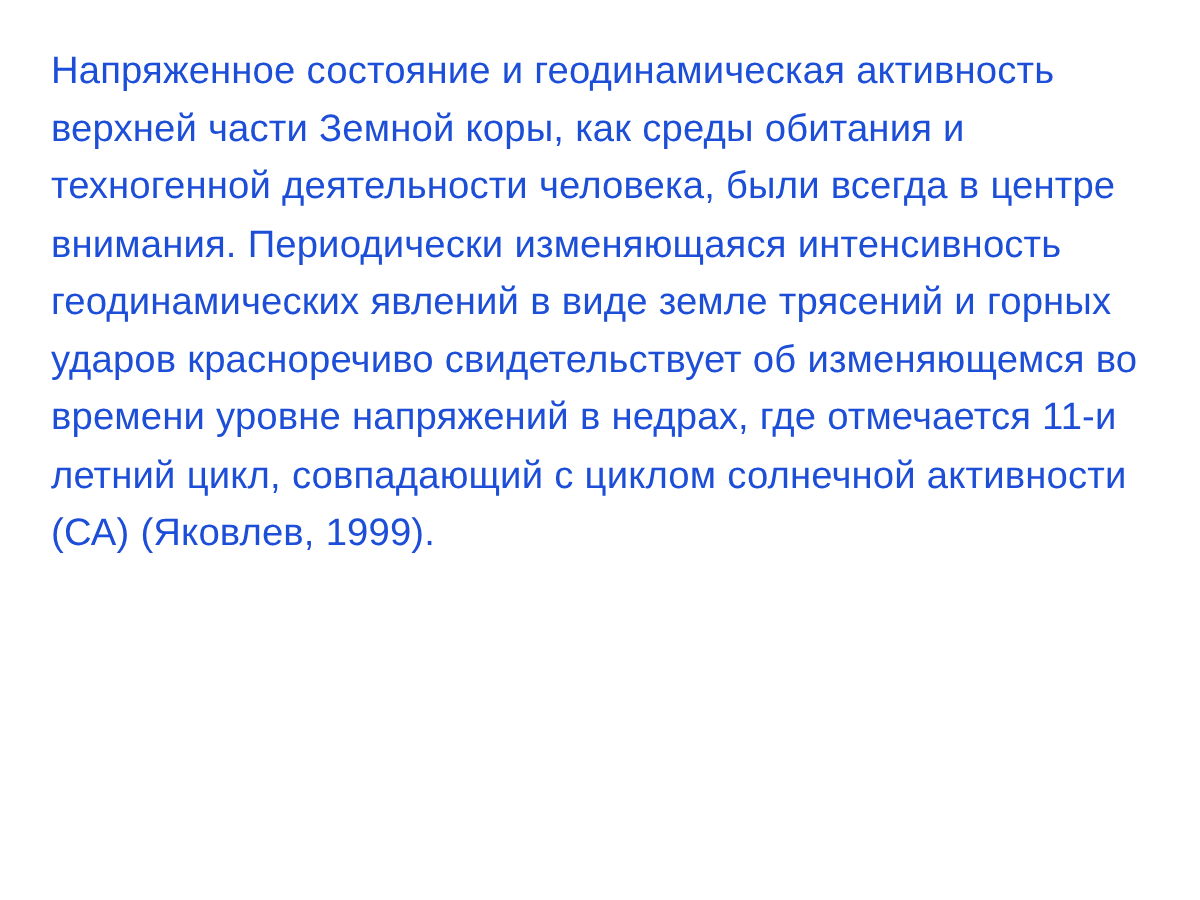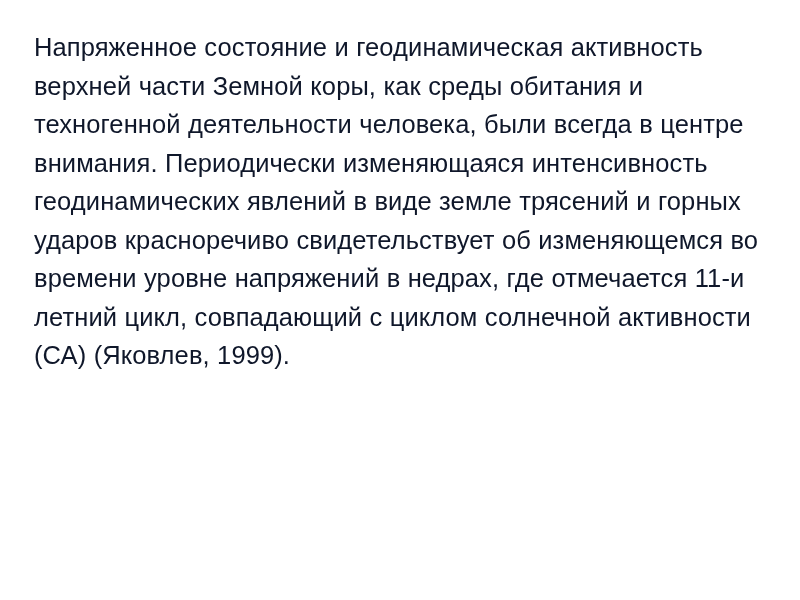--- a/index.html
+++ b/index.html
@@ -16,21 +16,21 @@
   .slide {
     position: relative;
     width: 800px;
     height: 600px;
     box-sizing: border-box;
     padding: 28px 34px 0 34px;
   }
   .body-text {
     font-size: 25.5px;
     line-height: 38.5px;
-    color: #0f172a;
+    color: #1d4ed8;
     letter-spacing: 0.1px;
     text-align: left;
     white-space: pre-wrap;
     word-spacing: 0.2px;
   }
 </style>
 </head>
 <body>
 
 <div class="slide">

